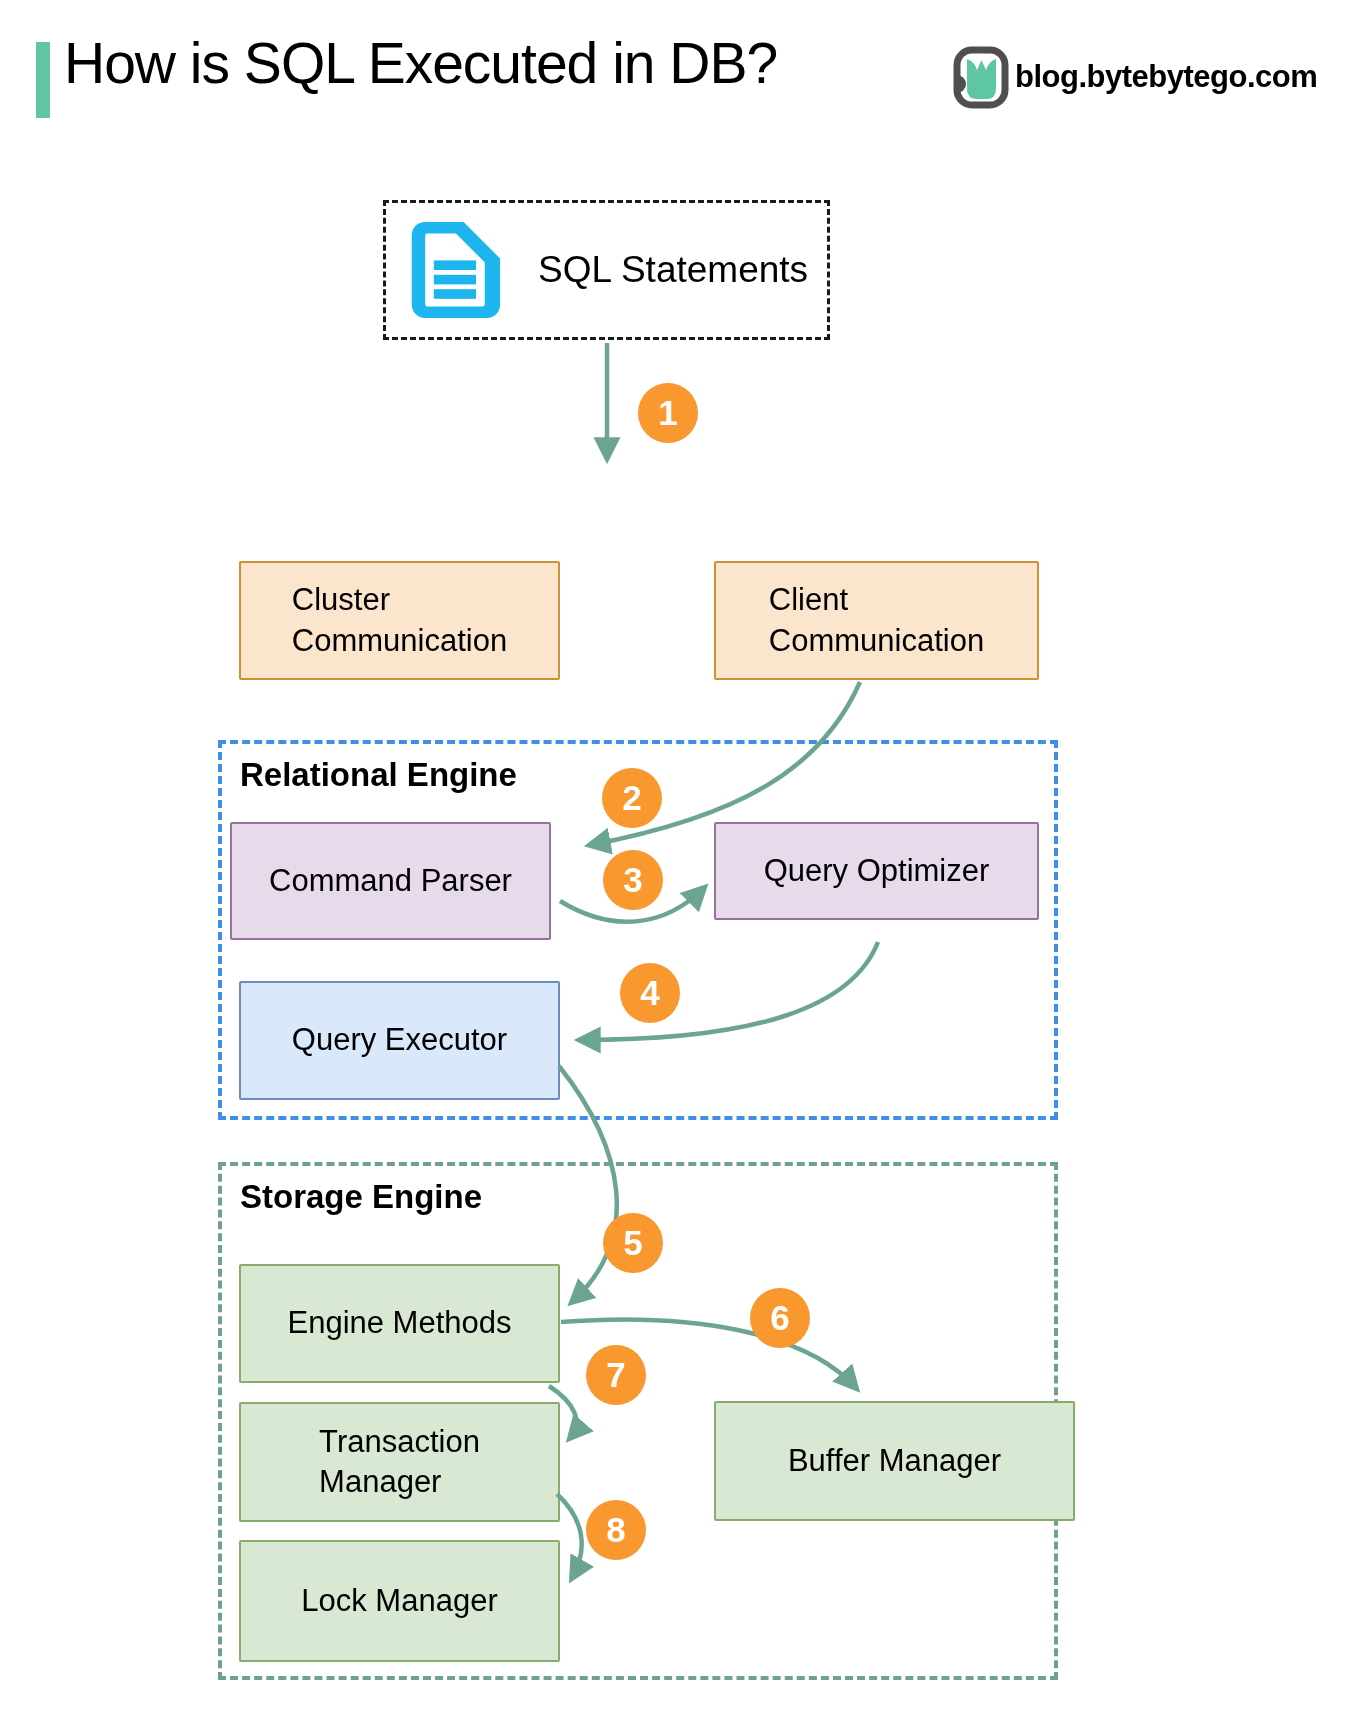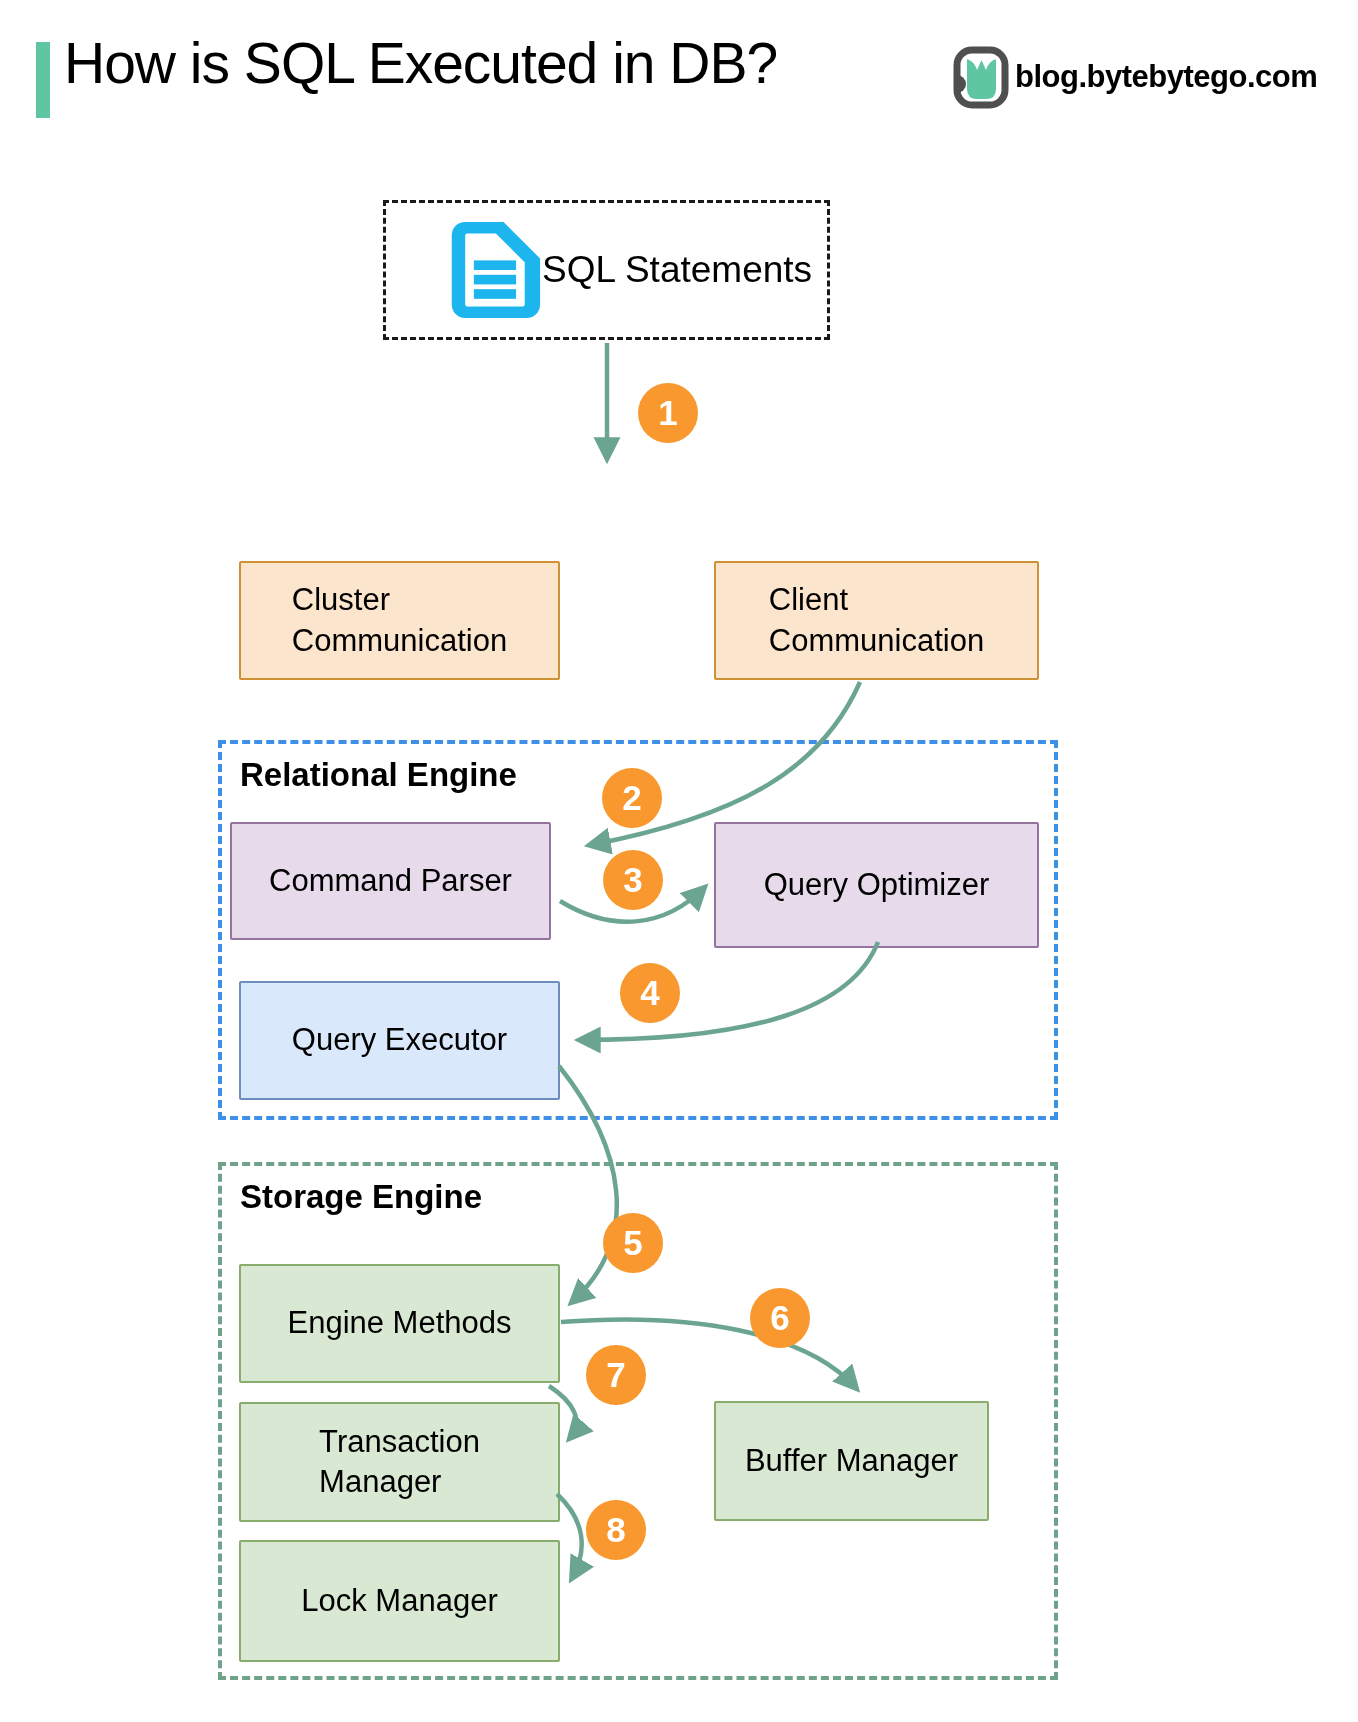--- a/index.html
+++ b/index.html
@@ -12,47 +12,47 @@
   .accent-bar { position:absolute; left:36px; top:42px; width:14px; height:76px; background:var(--accent); }
   .title { position:absolute; left:64px; top:30px; font-size:57px; font-weight:400; letter-spacing:-1px; white-space:nowrap; }
   .brand { position:absolute; left:952px; top:44px; display:flex; align-items:center; gap:5px; }
   .brand svg { width:58px; height:66px; }
   .brand-text { font-size:31px; font-weight:700; letter-spacing:-0.5px; white-space:nowrap; }
 
   
   .sql-box {
     position:absolute; left:383px; top:200px; width:447px; height:140px;
     border:3px dashed #1a1a1a; box-sizing:border-box;
-    display:flex; align-items:center; padding-left:60px;
+    display:flex; align-items:center; gap:36px; padding-left:20px;
   }
   .doc-icon { width:96px; height:100px; flex:0 0 auto; }
   .sql-label { font-size:37px; }
 
   
   .section { position:absolute; box-sizing:border-box; border-width:4px; border-style:dashed; }
   #sec-ni { left:218px; top:480px; width:840px; height:218px; border-color:var(--ni-border); }
   #sec-re { left:218px; top:740px; width:840px; height:380px; border-color:var(--re-border); }
   #sec-se { left:218px; top:1162px; width:840px; height:518px; border-color:var(--se-border); }
   .section-title { position:absolute; left:18px; top:12px; font-size:33px; font-weight:700; white-space:nowrap; }
 
   
   .node {
     position:absolute; box-sizing:border-box; border-width:2px; border-style:solid; border-radius:2px;
     display:flex; align-items:center; justify-content:center; text-align:left;
     font-size:31px; line-height:1.3; white-space:pre-line;
   }
   #node-cluster   { left:239px; top:561px;  width:321px; height:119px; background:var(--ni-fill); border-color:var(--ni-box-border); }
   #node-client    { left:714px; top:561px;  width:325px; height:119px; background:var(--ni-fill); border-color:var(--ni-box-border); }
   #node-parser    { left:230px; top:822px;  width:321px; height:118px; background:var(--re-fill); border-color:var(--re-box-border); }
-  #node-optimizer { left:714px; top:822px;  width:325px; height:126px; background:var(--re-fill); border-color:var(--re-box-border); }
+  #node-optimizer { left:714px; top:822px;  width:325px; height:98px; background:var(--re-fill); border-color:var(--re-box-border); }
   #node-executor  { left:239px; top:981px;  width:321px; height:119px; background:var(--exec-fill); border-color:var(--exec-border); }
   #node-access    { left:239px; top:1264px; width:321px; height:119px; background:var(--se-fill); border-color:var(--se-box-border); }
   #node-txn       { left:239px; top:1402px; width:321px; height:120px; background:var(--se-fill); border-color:var(--se-box-border); }
   #node-lock      { left:239px; top:1540px; width:321px; height:122px; background:var(--se-fill); border-color:var(--se-box-border); }
-  #node-buffer    { left:714px; top:1401px; width:275px; height:120px; background:var(--se-fill); border-color:var(--se-box-border); }
+  #node-buffer    { left:714px; top:1401px; width:361px; height:120px; background:var(--se-fill); border-color:var(--se-box-border); }
 
   
   .overlay { position:absolute; left:0; top:0; width:1358px; height:1722px; pointer-events:none; }
   .flow { stroke:var(--arrow); stroke-width:4.5px; fill:none; }
 
   
   .badge {
     position:absolute; width:60px; height:60px; border-radius:50%;
     background:var(--badge); color:#fff; font-size:35px; font-weight:700;
     display:flex; align-items:center; justify-content:center;

